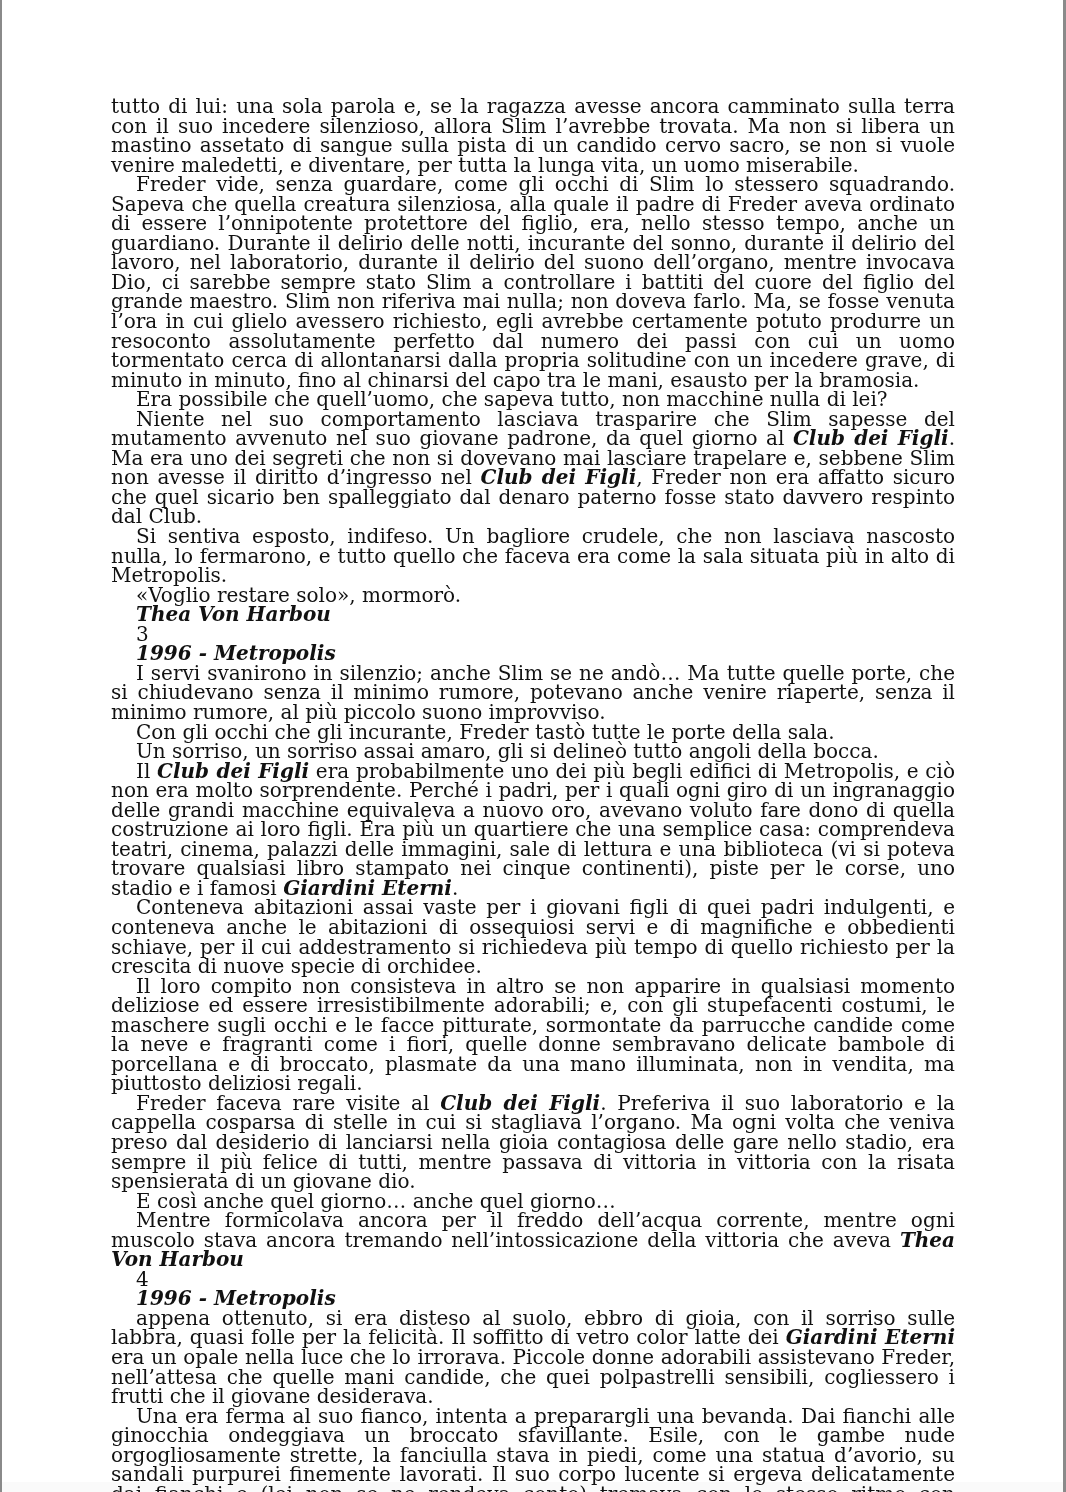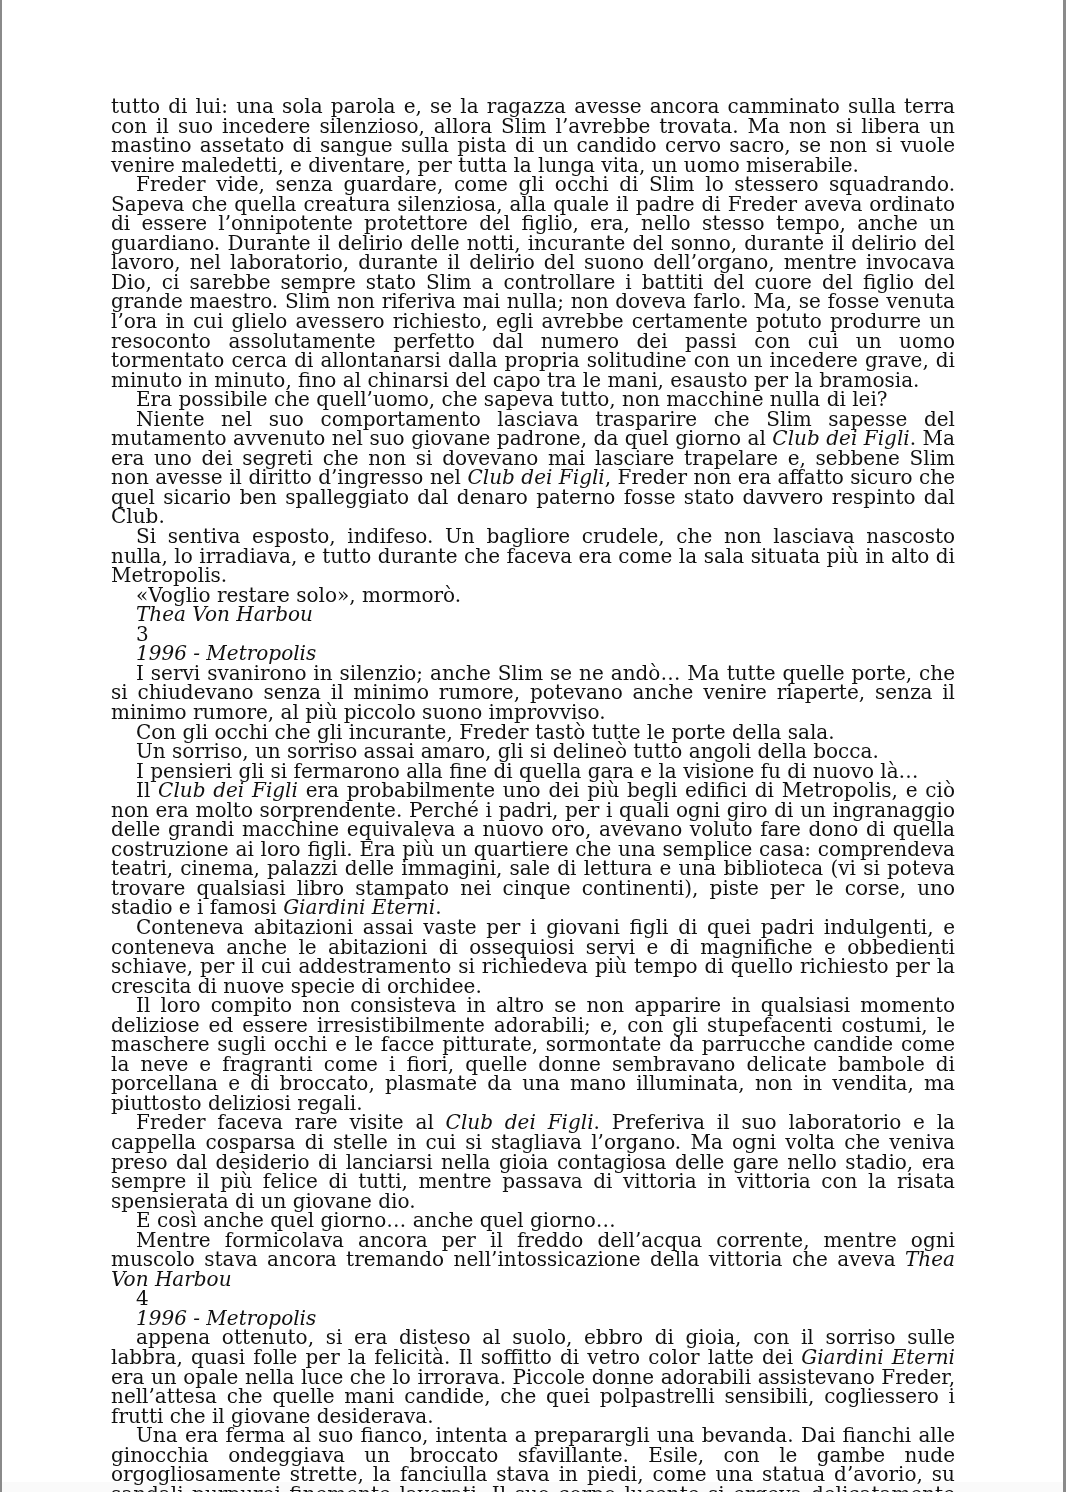--- a/index.html
+++ b/index.html
@@ -11,43 +11,42 @@
   .edge-left { position: absolute; left: 0; top: 0; width: 2px; height: 1492px; background: #8a8a8a; }
   .edge-right { position: absolute; right: 0; top: 0; width: 3px; height: 1492px; background: #8a8a8a; }
   .edge-bottom { position: absolute; left: 2px; right: 3px; bottom: 0; height: 10px; background: #fafafa; }
   .page {
     position: absolute; left: 111px; top: 97px; width: 844px;
     font-size: 20px; line-height: 19.55px; color: #111;
   }
   .p { margin: 0; text-align: justify; text-indent: 25px; }
   .p.first { text-indent: 0; }
   .marker { margin: 0; padding-left: 25px; }
-  .it { font-style: italic; }
+  .it { font-style: italic; font-weight: bold; }
 </style>
 </head>
 <body>
 
 <div class="edge-left"></div>
 <div class="edge-right"></div>
 <div class="edge-bottom"></div>
 
 <main class="page" id="page">
     <p class="p first"><span>tutto di lui: una sola parola e, se la ragazza avesse ancora camminato sulla terra con il suo incedere silenzioso, allora Slim l’avrebbe trovata. Ma non si libera un mastino assetato di sangue sulla pista di un candido cervo sacro, se non si vuole venire maledetti, e diventare, per tutta la lunga vita, un uomo miserabile.</span></p>
     <p class="p"><span>Freder vide, senza guardare, come gli occhi di Slim lo stessero squadrando. Sapeva che quella creatura silenziosa, alla quale il padre di Freder aveva ordinato di essere l’onnipotente protettore del figlio, era, nello stesso tempo, anche un guardiano. Durante il delirio delle notti, incurante del sonno, durante il delirio del lavoro, nel laboratorio, durante il delirio del suono dell’organo, mentre invocava Dio, ci sarebbe sempre stato Slim a controllare i battiti del cuore del figlio del grande maestro. Slim non riferiva mai nulla; non doveva farlo. Ma, se fosse venuta l’ora in cui glielo avessero richiesto, egli avrebbe certamente potuto produrre un resoconto assolutamente perfetto dal numero dei passi con cui un uomo tormentato cerca di allontanarsi dalla propria solitudine con un incedere grave, di minuto in minuto, fino al chinarsi del capo tra le mani, esausto per la bramosia.</span></p>
     <p class="p"><span>Era possibile che quell’uomo, che sapeva tutto, non macchine nulla di lei?</span></p>
     <p class="p"><span>Niente nel suo comportamento lasciava trasparire che Slim sapesse del mutamento avvenuto nel suo giovane padrone, da quel giorno al </span><span class="it">Club dei Figli</span><span>. Ma era uno dei segreti che non si dovevano mai lasciare trapelare e, sebbene Slim non avesse il diritto d’ingresso nel </span><span class="it">Club dei Figli</span><span>, Freder non era affatto sicuro che quel sicario ben spalleggiato dal denaro paterno fosse stato davvero respinto dal Club.</span></p>
-    <p class="p"><span>Si sentiva esposto, indifeso. Un bagliore crudele, che non lasciava nascosto nulla, lo irradiava, e tutto durante che faceva era come la sala situata più in alto di Metropolis.</span></p>
+    <p class="p"><span>Si sentiva esposto, indifeso. Un bagliore crudele, che non lasciava nascosto nulla, lo fermarono, e tutto quello che faceva era come la sala situata più in alto di Metropolis.</span></p>
     <p class="p"><span>«Voglio restare solo», mormorò.</span></p>
     <p class="marker"><span class="it">Thea Von Harbou</span></p>
     <p class="marker"><span>3</span></p>
     <p class="marker"><span class="it">1996 - Metropolis</span></p>
     <p class="p"><span>I servi svanirono in silenzio; anche Slim se ne andò… Ma tutte quelle porte, che si chiudevano senza il minimo rumore, potevano anche venire riaperte, senza il minimo rumore, al più piccolo suono improvviso.</span></p>
     <p class="p"><span>Con gli occhi che gli incurante, Freder tastò tutte le porte della sala.</span></p>
     <p class="p"><span>Un sorriso, un sorriso assai amaro, gli si delineò tutto angoli della bocca.</span></p>
-    <p class="p"><span>I pensieri gli si fermarono alla fine di quella gara e la visione fu di nuovo là…</span></p>
     <p class="p"><span>Il </span><span class="it">Club dei Figli</span><span> era probabilmente uno dei più begli edifici di Metropolis, e ciò non era molto sorprendente. Perché i padri, per i quali ogni giro di un ingranaggio delle grandi macchine equivaleva a nuovo oro, avevano voluto fare dono di quella costruzione ai loro figli. Era più un quartiere che una semplice casa: comprendeva teatri, cinema, palazzi delle immagini, sale di lettura e una biblioteca (vi si poteva trovare qualsiasi libro stampato nei cinque continenti), piste per le corse, uno stadio e i famosi </span><span class="it">Giardini Eterni</span><span>.</span></p>
     <p class="p"><span>Conteneva abitazioni assai vaste per i giovani figli di quei padri indulgenti, e conteneva anche le abitazioni di ossequiosi servi e di magnifiche e obbedienti schiave, per il cui addestramento si richiedeva più tempo di quello richiesto per la crescita di nuove specie di orchidee.</span></p>
     <p class="p"><span>Il loro compito non consisteva in altro se non apparire in qualsiasi momento deliziose ed essere irresistibilmente adorabili; e, con gli stupefacenti costumi, le maschere sugli occhi e le facce pitturate, sormontate da parrucche candide come la neve e fragranti come i fiori, quelle donne sembravano delicate bambole di porcellana e di broccato, plasmate da una mano illuminata, non in vendita, ma piuttosto deliziosi regali.</span></p>
     <p class="p"><span>Freder faceva rare visite al </span><span class="it">Club dei Figli</span><span>. Preferiva il suo laboratorio e la cappella cosparsa di stelle in cui si stagliava l’organo. Ma ogni volta che veniva preso dal desiderio di lanciarsi nella gioia contagiosa delle gare nello stadio, era sempre il più felice di tutti, mentre passava di vittoria in vittoria con la risata spensierata di un giovane dio.</span></p>
     <p class="p"><span>E così anche quel giorno… anche quel giorno…</span></p>
     <p class="p"><span>Mentre formicolava ancora per il freddo dell’acqua corrente, mentre ogni muscolo stava ancora tremando nell’intossicazione della vittoria che aveva </span><span class="it">Thea Von Harbou</span></p>
     <p class="marker"><span>4</span></p>
     <p class="marker"><span class="it">1996 - Metropolis</span></p>
     <p class="p"><span>appena ottenuto, si era disteso al suolo, ebbro di gioia, con il sorriso sulle labbra, quasi folle per la felicità. Il soffitto di vetro color latte dei </span><span class="it">Giardini Eterni</span><span> era un opale nella luce che lo irrorava. Piccole donne adorabili assistevano Freder, nell’attesa che quelle mani candide, che quei polpastrelli sensibili, cogliessero i frutti che il giovane desiderava.</span></p>
     <p class="p" style="text-align-last: justify;"><span>Una era ferma al suo fianco, intenta a preparargli una bevanda. Dai fianchi alle ginocchia ondeggiava un broccato sfavillante. Esile, con le gambe nude orgogliosamente strette, la fanciulla stava in piedi, come una statua d’avorio, su sandali purpurei finemente lavorati. Il suo corpo lucente si ergeva delicatamente dai fianchi e (lei non se ne rendeva conto) tremava con lo stesso ritmo con</span></p>

